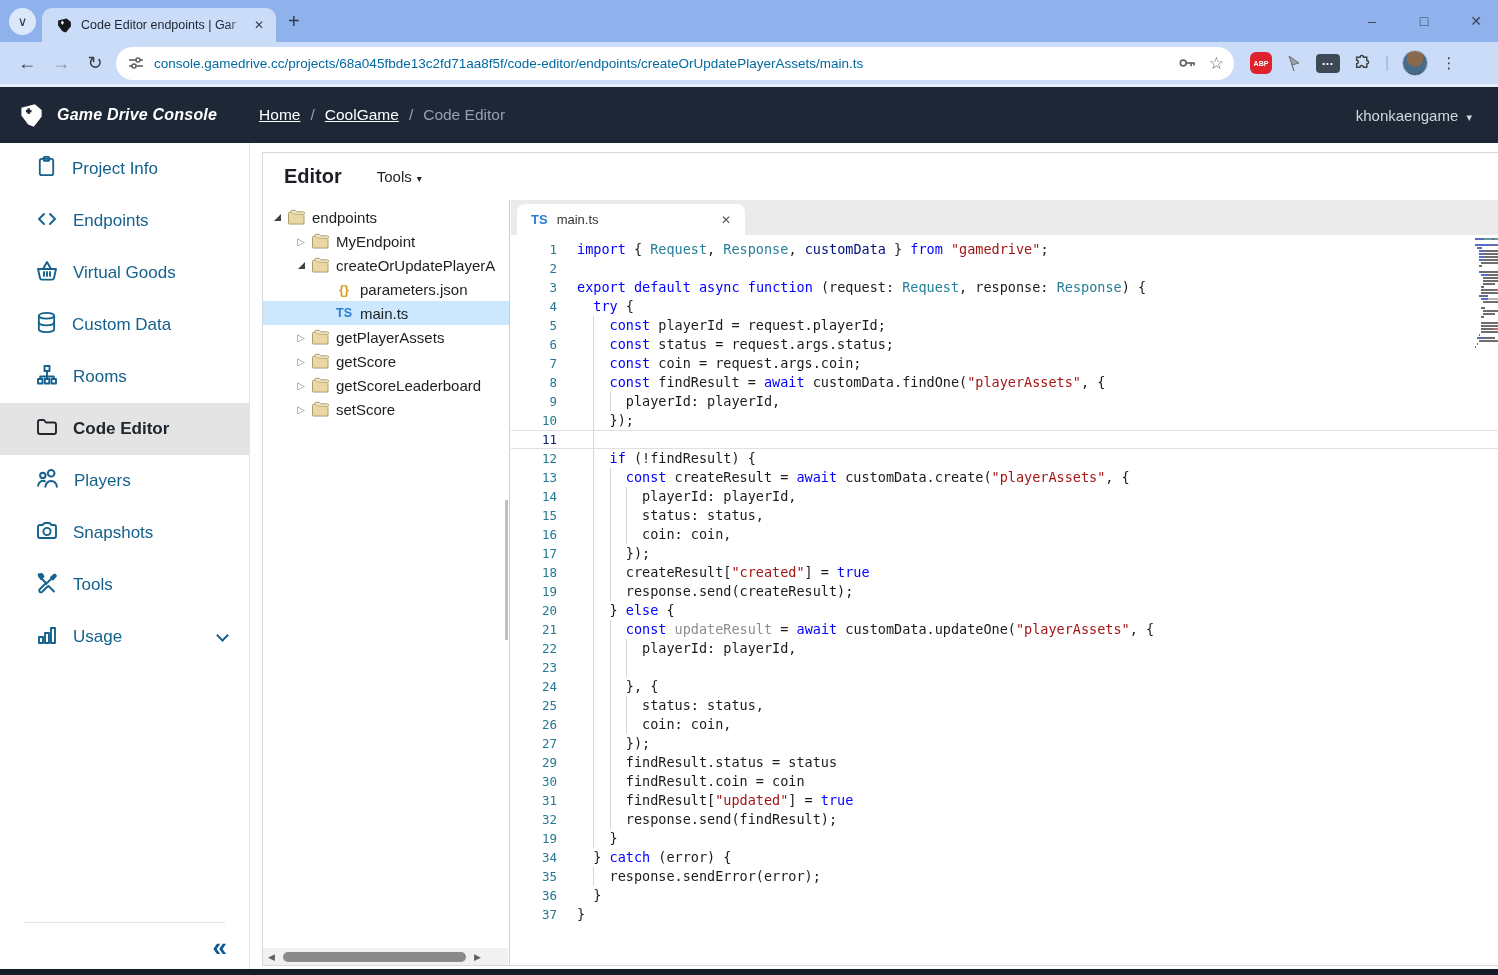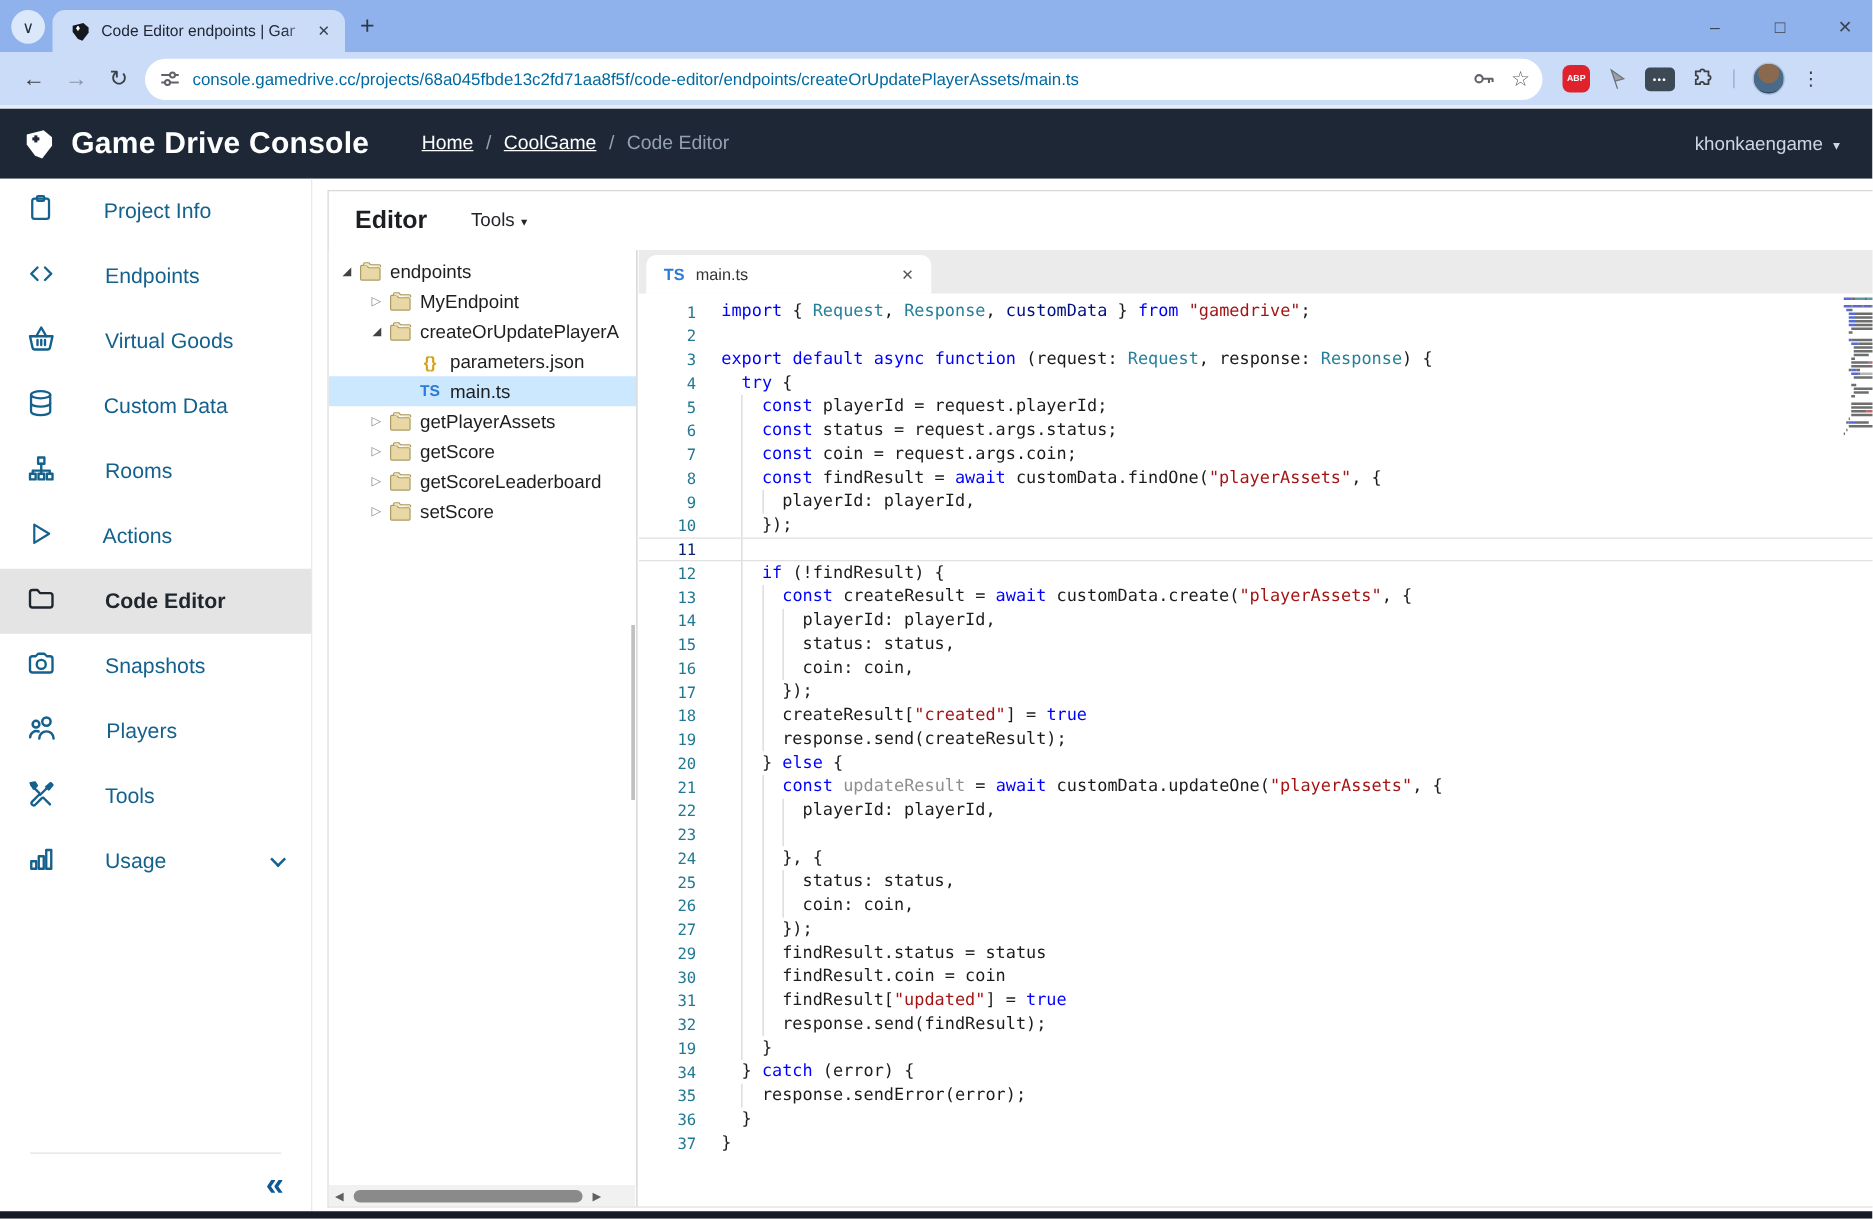--- a/index.html
+++ b/index.html
@@ -29,31 +29,31 @@
   .abp { width:22px; height:22px; border-radius:6px; background:#e0222c; color:#fff; font-size:7px; font-weight:bold; display:flex; align-items:center; justify-content:center; cursor:pointer; }
   .dotsbox { width:24px; height:19px; border-radius:4px; background:#3d4a55; color:#fff; font-size:8px; letter-spacing:1px; display:flex; align-items:center; justify-content:center; cursor:pointer; }
   .sep { color:#9fb4d8; font-size:16px; }
   .avatar { width:26px; height:26px; border-radius:50%; background:radial-gradient(circle at 50% 30%, #8a6a4f 0 40%, #4a6a8a 41% 75%, #2e4a66 76%); border:1px solid #aebfdc; cursor:pointer; }
   .kebab { color:#3c4043; font-size:15px; letter-spacing:0; margin-right:10px; cursor:pointer; }
   .liteline { position:absolute; left:0; top:84px; width:100%; height:3px; background:#e6edf9; }
 
   
   .appnav { position:absolute; left:0; top:87px; width:100%; height:56px; background:#1d2736; display:flex; align-items:center; color:#fff; }
   .brand { display:flex; align-items:center; gap:12px; margin-left:18px; }
-  .brand .bname { font-size:24px; font-weight:600; letter-spacing:.2px; }
+  .brand .bname { font-size:16px; font-weight:600; letter-spacing:.2px;font-style:italic; }
   .crumbs { margin-left:42px; font-size:15.5px; display:flex; gap:10px; align-items:center; }
   .crumbs a { color:#fff; text-decoration:underline; cursor:pointer; }
   .crumbs .csep { color:#93a1b3; }
   .crumbs .ccur { color:#93a1b3; }
   .userbox { margin-left:auto; margin-right:26px; font-size:15px; color:#cdd6e1; cursor:pointer; }
   .userbox .caret { font-size:11px; margin-left:4px; }
 
   
   .sidebar { position:absolute; left:0; top:143px; width:250px; height:826px; background:#fff; border-right:1px solid #e4e4e4; }
-  .sitem { height:52px; display:flex; align-items:center; padding-left:21px; gap:39px; color:#15618d; font-size:17px; cursor:pointer; position:relative; }
+  .sitem { height:52px; display:flex; align-items:center; padding-left:35px; gap:14px; color:#15618d; font-size:17px; cursor:pointer; position:relative; }
   .sitem svg { flex:none; }
   .sitem.active { background:#e4e4e4; color:#20262e; font-weight:600; }
   .sitem .chev { position:absolute; right:22px; width:9px; height:9px; border-right:2px solid #15618d; border-bottom:2px solid #15618d; transform:rotate(45deg); margin-top:-4px; }
   .sb-bottom { position:absolute; left:24px; right:24px; bottom:46px; border-top:1px solid #e2e2e2; }
   .collapse-btn { position:absolute; right:22px; bottom:6px; font-size:26px; color:#0f5a94; font-weight:bold; cursor:pointer; }
 
   
   .main { position:absolute; left:250px; top:143px; width:1248px; height:826px; background:#fff; }
   .card { position:absolute; left:12px; top:9px; width:1324px; height:814px; background:#fff; border:1px solid #d8d8d8; }
   .card-head { position:absolute; left:0; top:0; right:0; height:47px; display:flex; align-items:center; }
@@ -237,55 +237,47 @@
               <g fill="none" stroke="#15618d" stroke-width="1.9" stroke-linecap="round" stroke-linejoin="round">
                 <rect x="9.5" y="3" width="5" height="5"></rect>
                 <rect x="3" y="16" width="4.5" height="4.5"></rect>
                 <rect x="9.8" y="16" width="4.5" height="4.5"></rect>
                 <rect x="16.5" y="16" width="4.5" height="4.5"></rect>
                 <path d="M12 8 v4 M5.2 16 v-2.5 h13.6 V16 M12 12 v4"></path>
               </g>
             </svg></span>
           <span>Rooms</span>
         </div>
-        <div class="sitem">
-          <span><svg width="22" height="22" viewBox="0 0 24 24">
-              <g fill="none" stroke="#15618d" stroke-width="1.9" stroke-linecap="round" stroke-linejoin="round">
-                <path d="M7 4 L20 12 L7 20 Z"></path>
-              </g>
-            </svg></span>
-          <span>Actions</span>
-        </div>
         <div class="sitem active">
           <span><svg width="24" height="24" viewBox="0 0 24 24">
               <g fill="none" stroke="#20262e" stroke-width="1.9" stroke-linecap="round" stroke-linejoin="round">
                 <path d="M3 7 a2 2 0 0 1 2 -2 h4 l2 2.5 h8 a2 2 0 0 1 2 2 V17 a2 2 0 0 1 -2 2 H5 a2 2 0 0 1 -2 -2 Z"></path>
               </g>
             </svg></span>
           <span>Code Editor</span>
         </div>
         <div class="sitem">
-          <span><svg width="24" height="24" viewBox="0 0 24 24">
-              <g fill="none" stroke="#15618d" stroke-width="1.9" stroke-linecap="round" stroke-linejoin="round">
-                <path d="M3 8 a2 2 0 0 1 2 -2 h2.5 L9.5 4 h5 L16.5 6 H19 a2 2 0 0 1 2 2 v9 a2 2 0 0 1 -2 2 H5 a2 2 0 0 1 -2 -2 Z"></path>
-                <circle cx="12" cy="12.5" r="3.6"></circle>
-              </g>
-            </svg></span>
-          <span>Snapshots</span>
-        </div>
-        <div class="sitem">
           <span><svg width="25" height="25" viewBox="0 0 24 24">
               <g fill="none" stroke="#15618d" stroke-width="1.9" stroke-linecap="round" stroke-linejoin="round">
                 <circle cx="15.5" cy="7" r="3.2"></circle>
                 <path d="M10 20 a5.5 5.5 0 0 1 11 0"></path>
                 <circle cx="7.5" cy="9" r="2.6"></circle>
                 <path d="M3 19 a4.8 4.8 0 0 1 6.5 -4.4"></path>
               </g>
             </svg></span>
           <span>Players</span>
+        </div>
+        <div class="sitem">
+          <span><svg width="24" height="24" viewBox="0 0 24 24">
+              <g fill="none" stroke="#15618d" stroke-width="1.9" stroke-linecap="round" stroke-linejoin="round">
+                <path d="M3 8 a2 2 0 0 1 2 -2 h2.5 L9.5 4 h5 L16.5 6 H19 a2 2 0 0 1 2 2 v9 a2 2 0 0 1 -2 2 H5 a2 2 0 0 1 -2 -2 Z"></path>
+                <circle cx="12" cy="12.5" r="3.6"></circle>
+              </g>
+            </svg></span>
+          <span>Snapshots</span>
         </div>
         <div class="sitem">
           <span><svg width="24" height="24" viewBox="0 0 24 24">
               <g fill="none" stroke="#15618d" stroke-width="1.9" stroke-linecap="round" stroke-linejoin="round">
                 <path d="M4 5 l6.5 6.5 M13.5 15 L19 20.5"></path>
                 <path d="M3.5 3.5 L7 3 l1.5 2.5 L6 8 Z" fill="#15618d"></path>
                 <path d="M20 4 l-9 9 M10 13 l-5.5 5.5 a1.8 1.8 0 0 0 2.5 2.5 L12.5 15.5"></path>
                 <path d="M19.5 3.5 l1.5 1.5 -3 3.5 -2 -2 Z"></path>
               </g>
             </svg></span>

